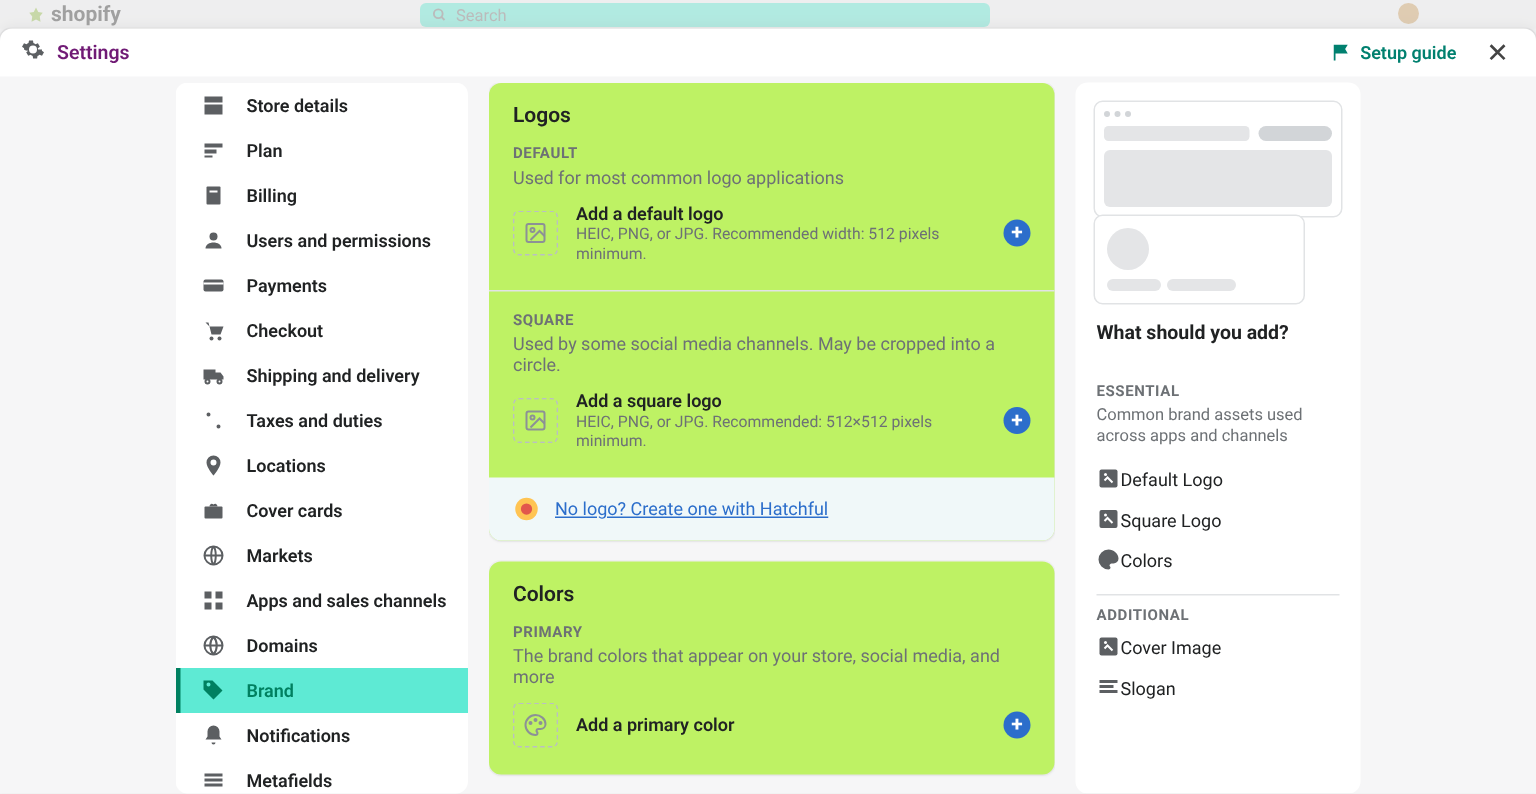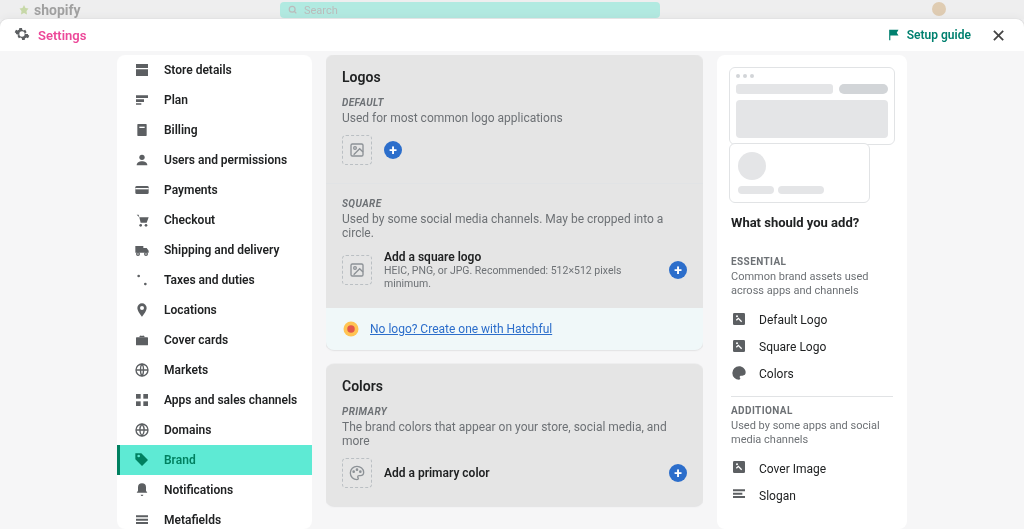--- a/index.html
+++ b/index.html
@@ -5,39 +5,39 @@
 * { box-sizing: border-box; margin: 0; padding: 0; }
 body { font-family: -apple-system, BlinkMacSystemFont, "Segoe UI", Roboto, sans-serif; background: #f6f6f7; color: #202223; overflow: hidden; }
 .app-shell { width: 1024px; height: 529px; position: relative; }
 .topbar-ghost { position: absolute; top: 0; left: 0; right: 0; height: 19px; background: #eaeaea; z-index: 1; opacity: 0.6; }
 .topbar-logo { position: absolute; top: 2px; left: 18px; font-weight: 700; font-size: 14px; color: #333; display: flex; align-items: center; gap: 4px; }
 .topbar-search { position: absolute; top: 2px; left: 280px; width: 380px; height: 16px; background: #5eead4; border-radius: 4px; display: flex; align-items: center; padding: 0 8px; font-size: 11px; color: #777; gap: 6px; }
 .topbar-avatar { position: absolute; top: 2px; right: 78px; width: 14px; height: 14px; border-radius: 50%; background: #d0a060; }
 
 .overlay { position: absolute; top: 19px; left: 0; right: 0; bottom: 0; background: #fff; border-radius: 8px 8px 0 0; box-shadow: 0 0 0 1px rgba(0,0,0,.05), 0 -2px 8px rgba(0,0,0,.1); display: flex; flex-direction: column; }
 .overlay-header { height: 32px; display: flex; align-items: center; padding: 0 14px; justify-content: space-between; flex-shrink: 0; }
-.overlay-header-left { display: flex; align-items: center; gap: 8px; font-size: 13px; font-weight: 600; color: #ec4899; }
+.overlay-header-left { display: flex; align-items: center; gap: 8px; font-size: 13px; font-weight: 600; color: #701a75; }
 .overlay-header-right { display: flex; align-items: center; gap: 16px; }
 .setup-guide { color: #00806f; font-size: 12px; font-weight: 600; display: flex; align-items: center; gap: 5px; }
 .close-btn { font-size: 18px; color: #444; cursor: pointer; padding: 2px 4px; }
 
 .overlay-body { flex: 1; background: #f6f6f7; display: flex; justify-content: center; overflow: hidden; }
 .layout { width: 790px; display: flex; gap: 14px; padding-top: 4px; }
 
 .sidebar { width: 195px; flex-shrink: 0; background: #fff; border-radius: 8px; overflow-y: auto; }
 .sidebar-item { display: flex; align-items: center; gap: 14px; padding: 7px 14px; font-size: 12px; font-weight: 600; color: #202223; cursor: pointer; border-left: 3px solid transparent; }
 .sidebar-item.active { color: #008060; border-left-color: #008060; background: #5eead4; }
 .sidebar-item .icon { width: 16px; height: 16px; color: #5c5f62; display: flex; align-items: center; justify-content: center; flex-shrink: 0; }
 .sidebar-item.active .icon { color: #008060; }
 
 .main { flex: 1; overflow-y: auto; display: flex; flex-direction: column; gap: 14px; padding-bottom: 20px; }
-.card { background: #e5e5e5; border-radius: 8px; box-shadow: 0 0 0 1px rgba(0,0,0,.03), 0 1px 2px rgba(0,0,0,.05); }
+.card { background: #bef264; border-radius: 8px; box-shadow: 0 0 0 1px rgba(0,0,0,.03), 0 1px 2px rgba(0,0,0,.05); }
 .card-pad { padding: 14px 16px; }
 .card-title { font-size: 14px; font-weight: 600; margin-bottom: 12px; }
-.subhead { font-size: 10px; font-weight: 700; letter-spacing: .4px; color: #6d7175; text-transform: uppercase; margin-bottom: 3px; font-style: italic; }
+.subhead { font-size: 10px; font-weight: 700; letter-spacing: .4px; color: #6d7175; text-transform: uppercase; margin-bottom: 3px; }
 .subdesc { font-size: 12px; color: #6d7175; margin-bottom: 10px; }
 .upload-row { display: flex; align-items: center; gap: 12px; margin-bottom: 4px; }
 .upload-box { width: 30px; height: 30px; border: 1.5px dashed #babfc3; border-radius: 4px; display: flex; align-items: center; justify-content: center; color: #8c9196; flex-shrink: 0; }
 .upload-text { flex: 1; }
 .upload-title { font-size: 12px; font-weight: 600; }
 .upload-sub { font-size: 10.5px; color: #6d7175; }
 .add-btn { width: 18px; height: 18px; border-radius: 50%; background: #2c6ecb; color: #fff; display: flex; align-items: center; justify-content: center; font-size: 14px; cursor: pointer; font-weight: 700; line-height: 1; flex-shrink: 0; }
 .divider { height: 1px; background: #e1e3e5; margin: 0; }
 .hatchful { padding: 12px 16px; display: flex; align-items: center; gap: 10px; font-size: 12px; background: #f0f8f9; border-radius: 0 0 8px 8px; }
 .hatchful a { color: #2c6ecb; text-decoration: underline; }
@@ -54,21 +54,21 @@
 .skel-b { height: 10px; flex: 1; border-radius: 6px; background: #d2d5d8; }
 .skel-body { margin-top: 2px; }
 .skel-cardbox { border: 1px solid #e1e3e5; border-radius: 6px; padding: 8px; width: 85%; margin-top: -2px; position: relative; z-index: 2; background: #fff; }
 .skel-circ { width: 28px; height: 28px; border-radius: 50%; background: #e4e5e7; margin-bottom: 6px; }
 .skel-pills { display: flex; gap: 4px; }
 .skel-pill { height: 8px; border-radius: 5px; background: #e4e5e7; }
 .rightcol-body { padding: 6px 14px 14px; }
 .right-h { font-size: 13px; font-weight: 700; margin-bottom: 26px; }
 .right-subhead { font-size: 10px; font-weight: 700; letter-spacing: .4px; color: #6d7175; text-transform: uppercase; margin-bottom: 3px; margin-top: 8px; }
 .right-desc { font-size: 11px; color: #6d7175; margin-bottom: 8px; line-height: 1.3; }
-.asset-row { display: flex; align-items: center; gap: 12px; padding: 4px 0; font-size: 12px; }
+.asset-row { display: flex; align-items: center; padding: 4px 0; font-size: 12px; }
 .asset-row .icon { width: 16px; color: #5c5f62; }
 .hr { height: 1px; background: #e1e3e5; margin: 8px 0; }
 
 .gear-icon svg, .icon svg { width: 16px; height: 16px; }
 </style>
 </head>
 <body>
 
 <div class="app-shell">
   <div class="topbar-ghost"></div>
@@ -261,20 +261,24 @@
               <div class="subhead">DEFAULT</div>
               <div class="subdesc">Used for most common logo applications</div>
               <div class="upload-row">
                 <div class="upload-box">
                     <svg width="16" height="16" viewBox="0 0 24 24" fill="none" stroke="currentColor" stroke-width="2">
                       <rect x="3" y="3" width="18" height="18" rx="2"></rect>
                       <circle cx="9" cy="9" r="2"></circle>
                       <path d="M21 15l-5-5-9 9"></path>
                     </svg>
                   </div>
+                <div class="upload-text">
+                  <div class="upload-title">Add a default logo</div>
+                  <div class="upload-sub">HEIC, PNG, or JPG. Recommended width: 512 pixels minimum.</div>
+                </div>
                 <div class="add-btn">+</div>
               </div>
             </div>
             <div class="divider"></div>
             <div class="card-pad">
               <div class="subhead">SQUARE</div>
               <div class="subdesc">Used by some social media channels. May be cropped into a circle.</div>
               <div class="upload-row">
                 <div class="upload-box">
                     <svg width="16" height="16" viewBox="0 0 24 24" fill="none" stroke="currentColor" stroke-width="2">
@@ -366,21 +370,20 @@
                 <span>Square Logo</span>
               </div>
             <div class="asset-row">
                 <span class="icon"><svg viewBox="0 0 24 24" fill="currentColor">
                     <path d="M12 2a10 10 0 100 20c1 0 2-1 2-2s-1-1-1-2 1-2 2-2h2a5 5 0 005-5c0-5-5-9-10-9z"></path>
                   </svg></span>
                 <span>Colors</span>
               </div>
             <div class="hr"></div>
             <div class="right-subhead">ADDITIONAL</div>
-            <div class="right-desc">Used by some apps and social media channels</div>
             <div class="asset-row">
                 <span class="icon"><svg viewBox="0 0 24 24" fill="currentColor">
                     <rect x="3" y="3" width="18" height="18" rx="2"></rect>
                     <path d="M8 14l3-3 5 5" stroke="#fff" stroke-width="2" fill="none"></path>
                     <circle cx="9" cy="8" r="1.5" fill="#fff"></circle>
                   </svg></span>
                 <span>Cover Image</span>
               </div>
             <div class="asset-row">
                 <span class="icon"><svg viewBox="0 0 24 24" fill="currentColor">

